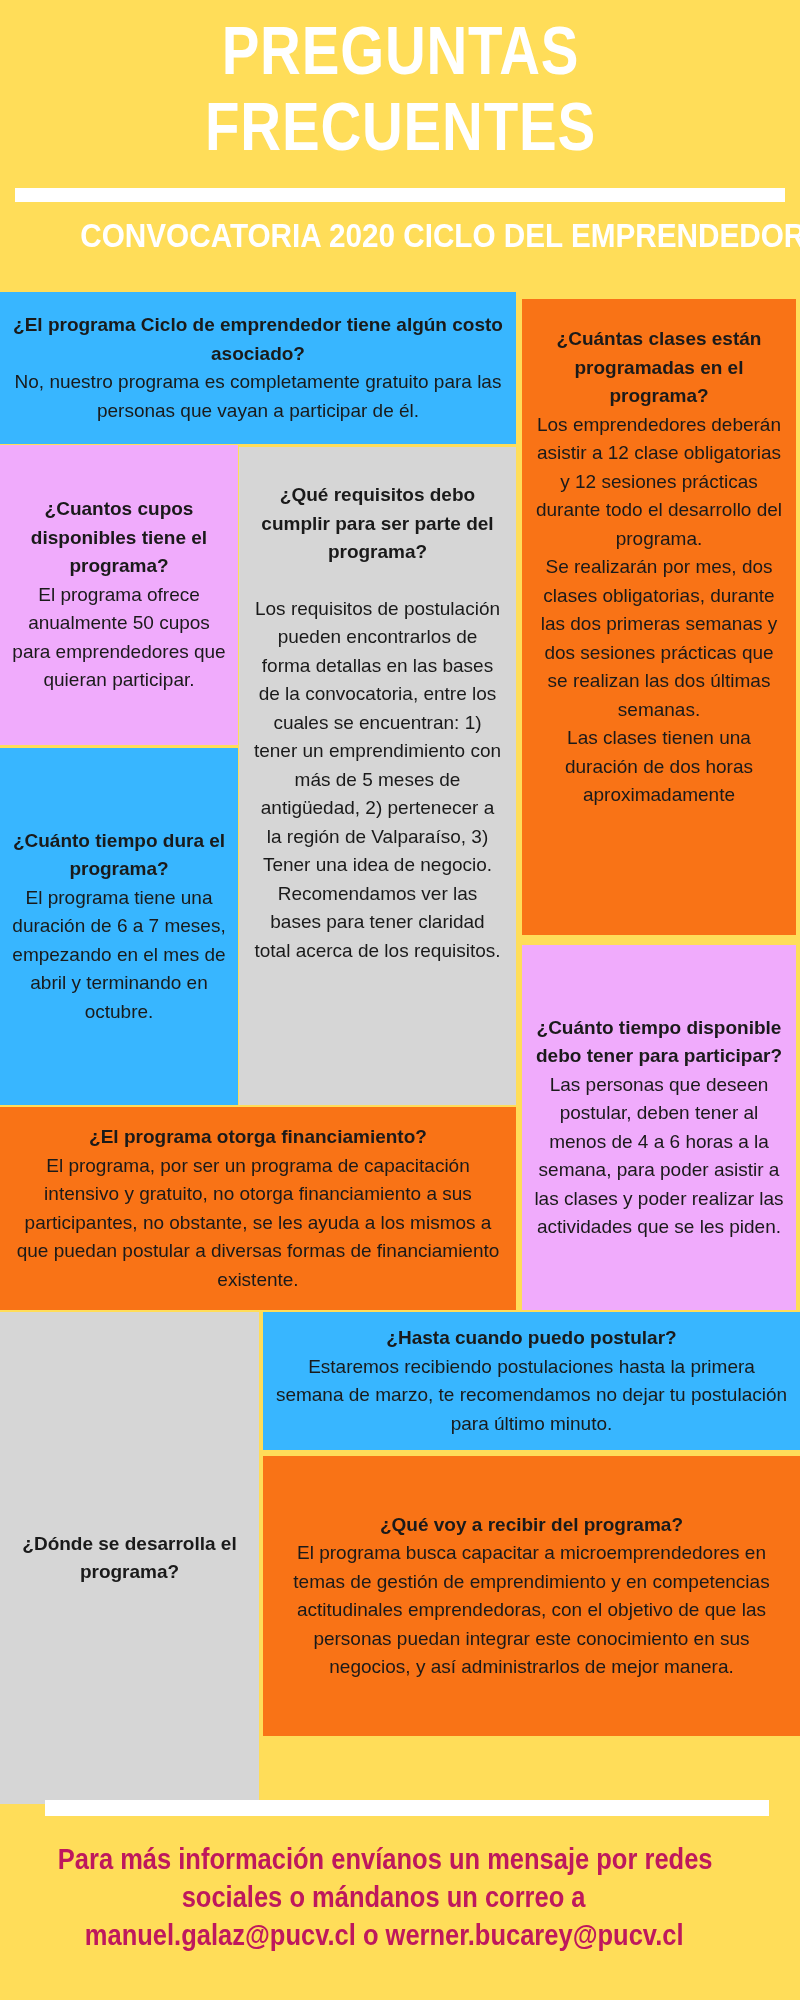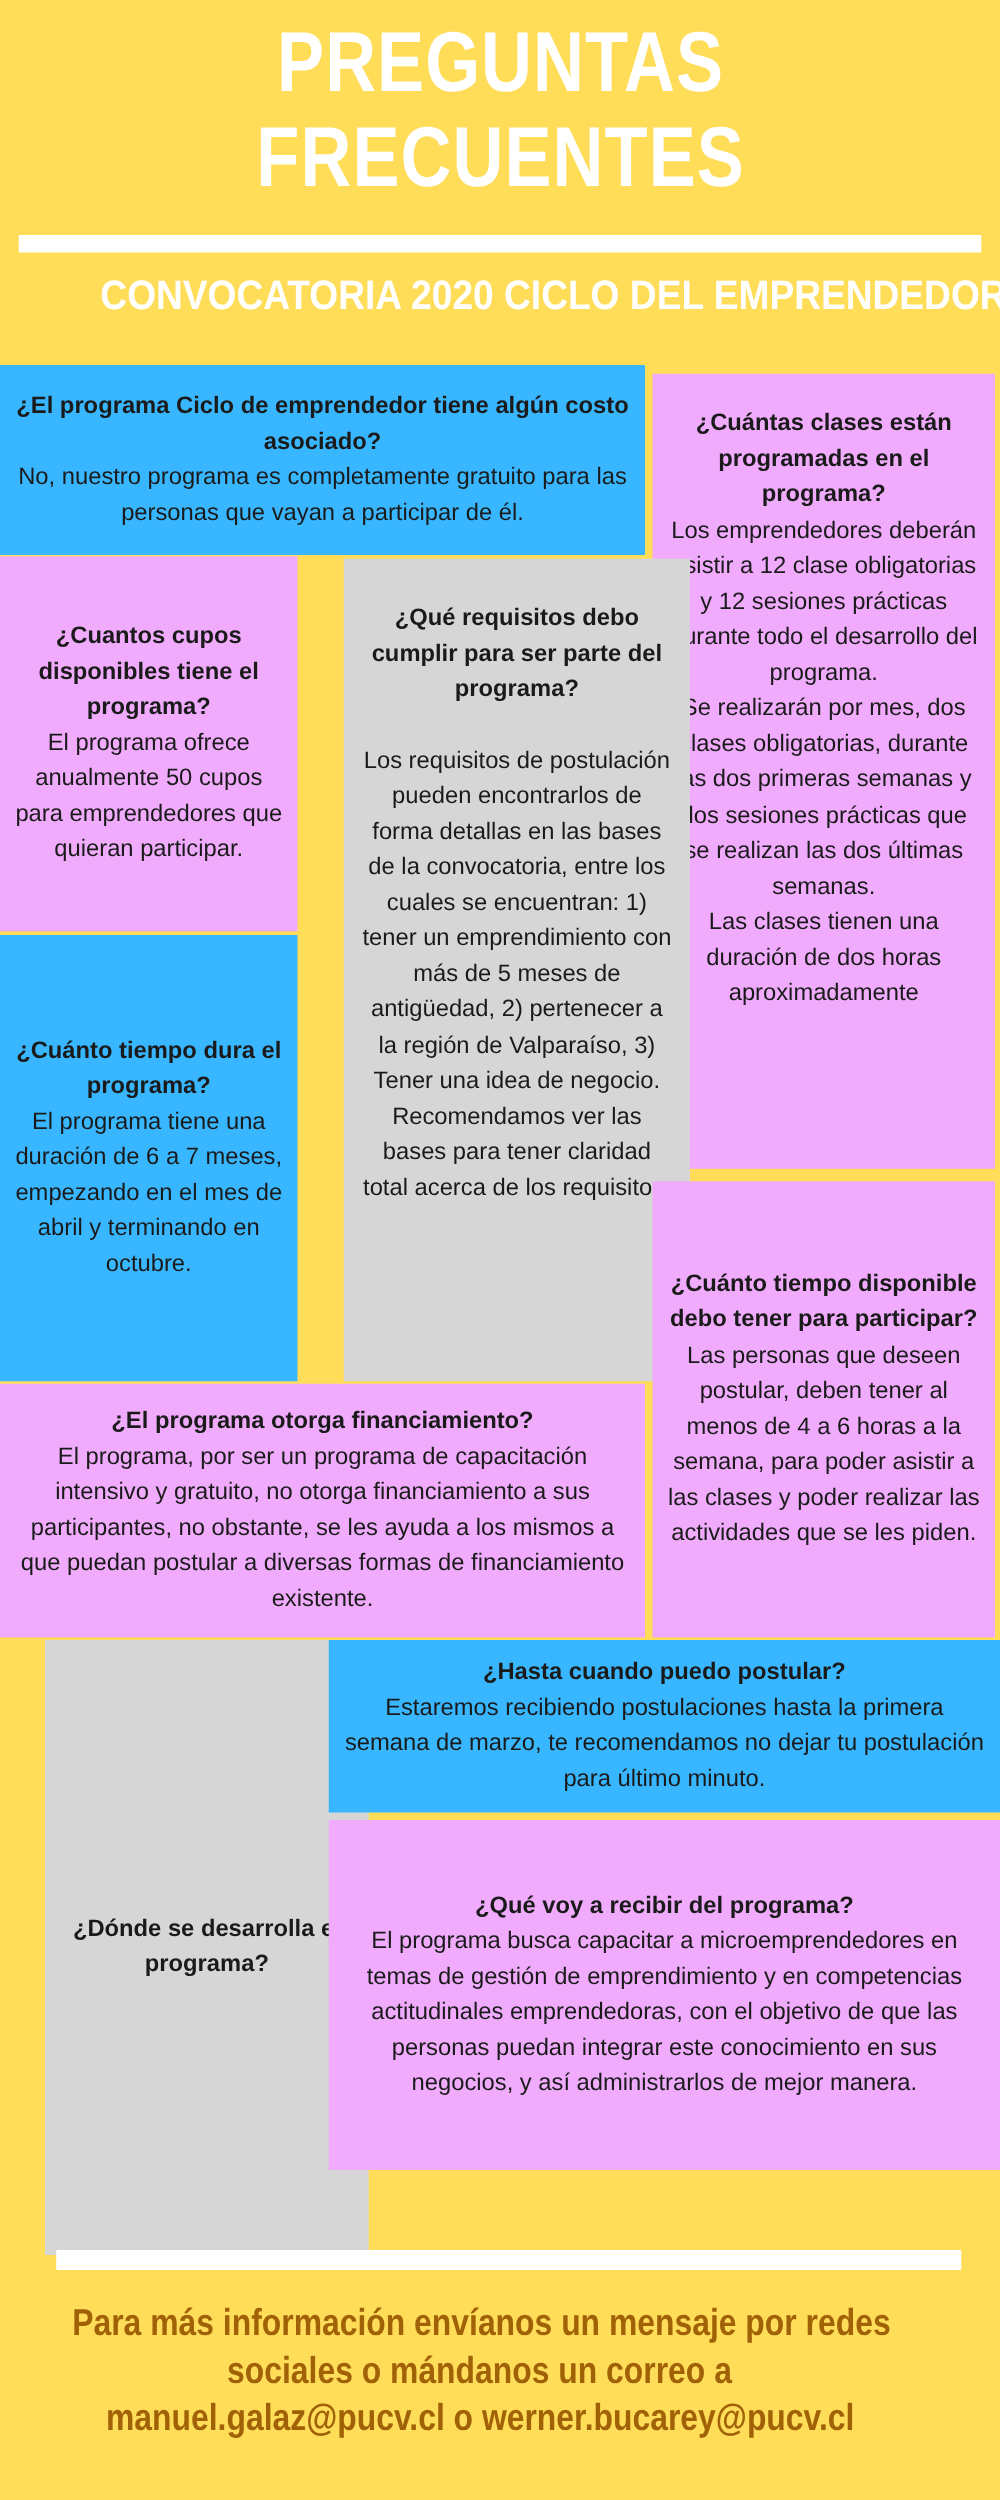--- a/index.html
+++ b/index.html
@@ -55,22 +55,22 @@
     justify-content: center;
     text-align: center;
     font-size: 19px;
     line-height: 1.5;
     padding: 6px 12px;
   }
   .card .q { font-weight: 700; }
   .card .a { white-space: pre-line; }
 
   .blue   { background: #38B6FF; }
-  .gray   { background: #D6D6D6; margin-left: 36px; }
-  .white  { background: #f0abfc; }
+  .gray   { background: #D6D6D6; }
+  .white  { background: #f97316; }
   .yellow { background: #f0abfc; padding-left: 12px; }
 
   .card-costo          { left: 0;    top: 292px;  width: 516px; height: 152px; }
   .card-clases         { left: 522px; top: 299px; width: 274px; height: 636px; justify-content: flex-start; padding-top: 26px; }
   .card-cupos          { left: 0;    top: 445px;  width: 238px; height: 300px; }
   .card-requisitos     { left: 239px; top: 447px; width: 277px; height: 658px; justify-content: flex-start; padding-top: 34px; }
   .card-requisitos .q  { margin-bottom: 28px; }
   .card-duracion       { left: 0;    top: 748px;  width: 238px; height: 357px; }
   .card-tiempo         { left: 522px; top: 945px; width: 274px; height: 365px; }
   .card-financiamiento { left: 0;    top: 1107px; width: 516px; height: 203px; }
@@ -85,21 +85,21 @@
     width: 724px; height: 16px;
     background: #ffffff;
   }
   .footer-text {
     position: absolute;
     top: 1840px; left: 0; width: 768px;
     text-align: center;
     font-weight: 700;
     font-size: 30px;
     line-height: 38px;
-    color: #a16207;
+    color: #be185d;
   }
   .footer-text .condensed { transform: scaleX(0.85); }
 </style>
 </head>
 <body>
 
 <div id="canvas">
 
   <div class="title">
     <span class="condensed">PREGUNTAS</span><br>

